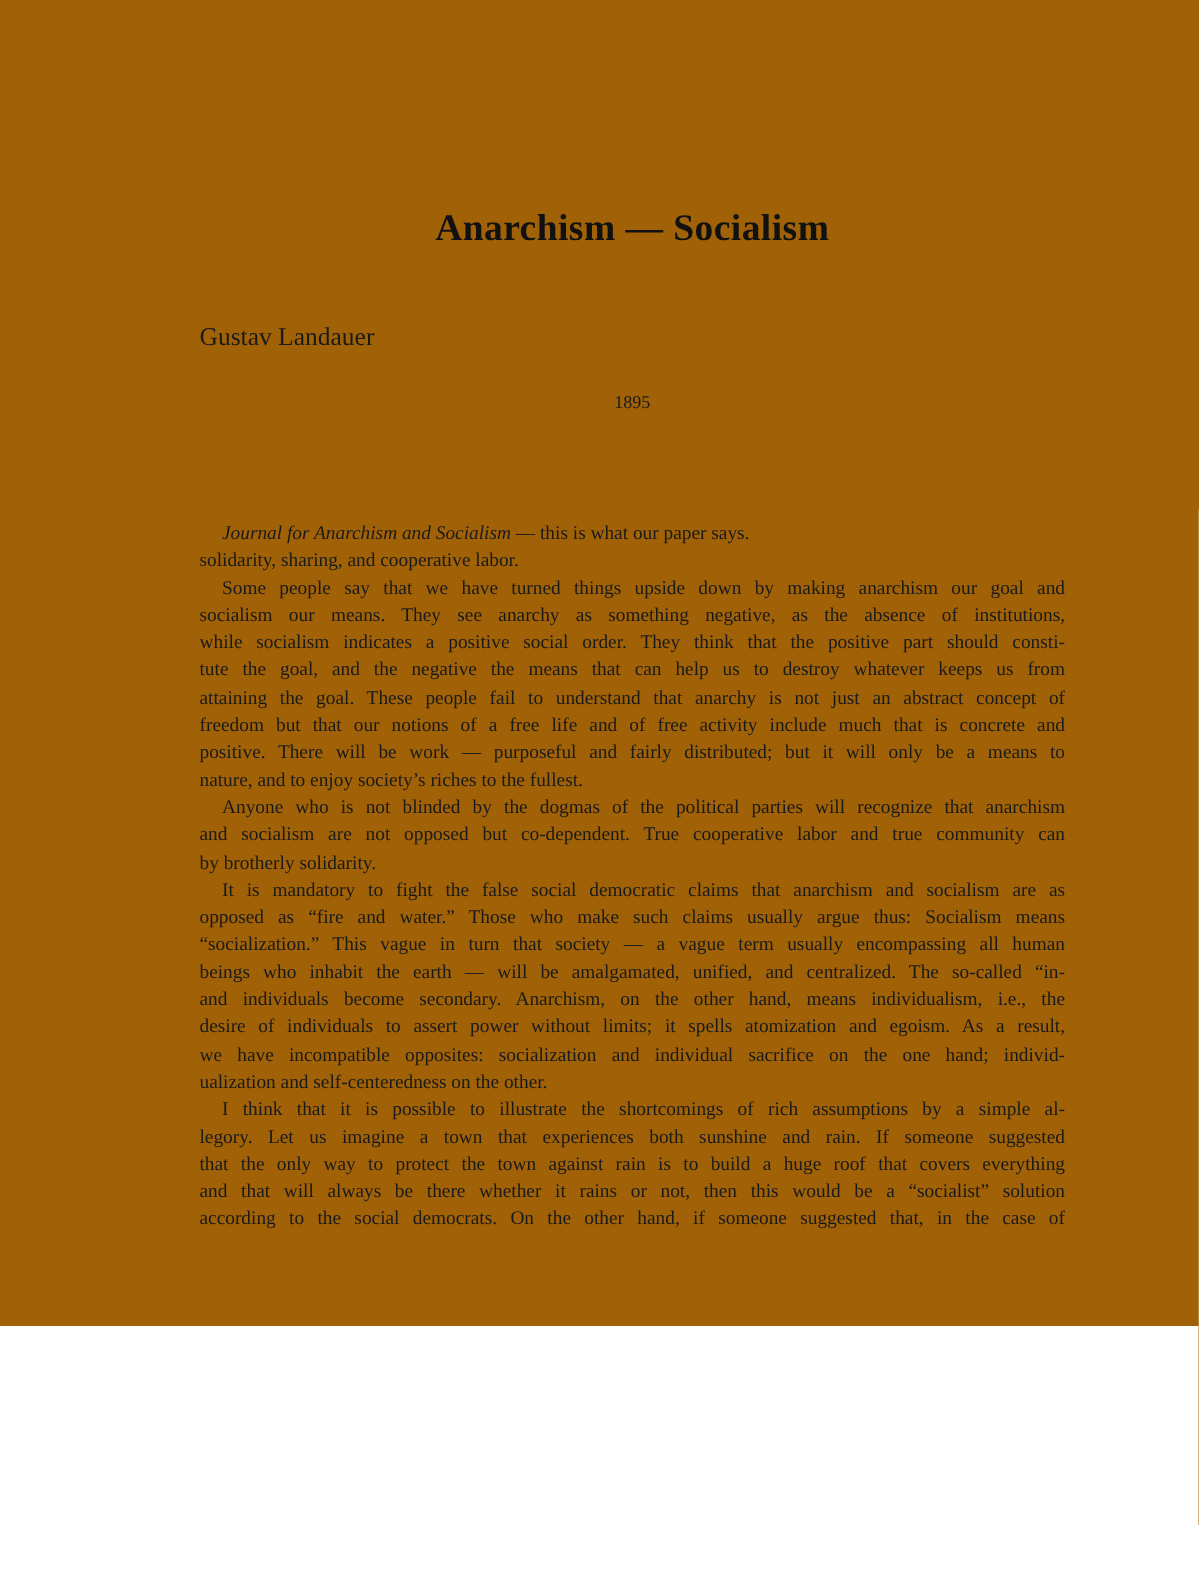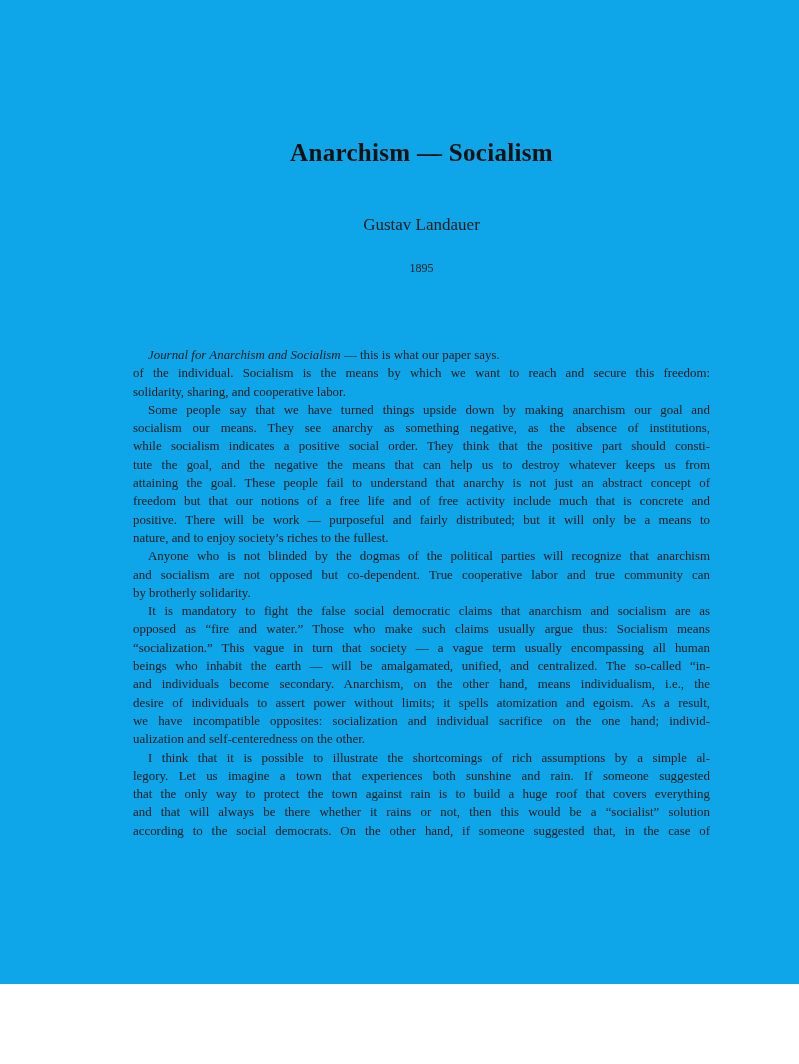--- a/index.html
+++ b/index.html
@@ -5,38 +5,37 @@
   html, body { margin: 0; padding: 0; }
   body {
     width: 799px; height: 1064px;
     background: #ffffff;
     font-family: "Liberation Serif", "DejaVu Serif", serif;
     color: #1a1a1a;
     -webkit-font-smoothing: antialiased;
   }
   .page {
     position: relative;
-    width: 799px; height: 984px;
-    background: #0ea5e9;
+    width: 799px; height: 884px;
+    background: #a16207;
     overflow: hidden;
   }
   .doc-title {
     position: absolute;
     left: 133px; width: 577px; top: 139px;
     margin: 0;
     text-align: center;
     font-size: 25px;
     font-weight: bold;
     letter-spacing: 0.3px;
     color: #111111;
   }
   .doc-author {
     position: absolute;
     left: 133px; width: 577px; top: 215px;
-    text-align: center;
     font-size: 17px;
   }
   .doc-year {
     position: absolute;
     left: 133px; width: 577px; top: 261px;
     text-align: center;
     font-size: 12px;
   }
   .body-text {
     position: absolute;
@@ -56,21 +55,20 @@
 </style>
 </head>
 <body>
 
 <div class="page">
   <h1 class="doc-title">Anarchism — Socialism</h1>
   <div class="doc-author">Gustav Landauer</div>
   <div class="doc-year">1895</div>
   <div class="body-text">
       <div class="line indent endline"><span class="it">Journal for Anarchism and Socialism</span><span> — this is what our paper says.</span></div>
-      <div class="line">of the individual. Socialism is the means by which we want to reach and secure this freedom:</div>
       <div class="line endline">solidarity, sharing, and cooperative labor.</div>
       <div class="line indent">Some people say that we have turned things upside down by making anarchism our goal and</div>
       <div class="line">socialism our means. They see anarchy as something negative, as the absence of institutions,</div>
       <div class="line">while socialism indicates a positive social order. They think that the positive part should consti-</div>
       <div class="line">tute the goal, and the negative the means that can help us to destroy whatever keeps us from</div>
       <div class="line">attaining the goal. These people fail to understand that anarchy is not just an abstract concept of</div>
       <div class="line">freedom but that our notions of a free life and of free activity include much that is concrete and</div>
       <div class="line">positive. There will be work — purposeful and fairly distributed; but it will only be a means to</div>
       <div class="line endline">nature, and to enjoy society’s riches to the fullest.</div>
       <div class="line indent">Anyone who is not blinded by the dogmas of the political parties will recognize that anarchism</div>

